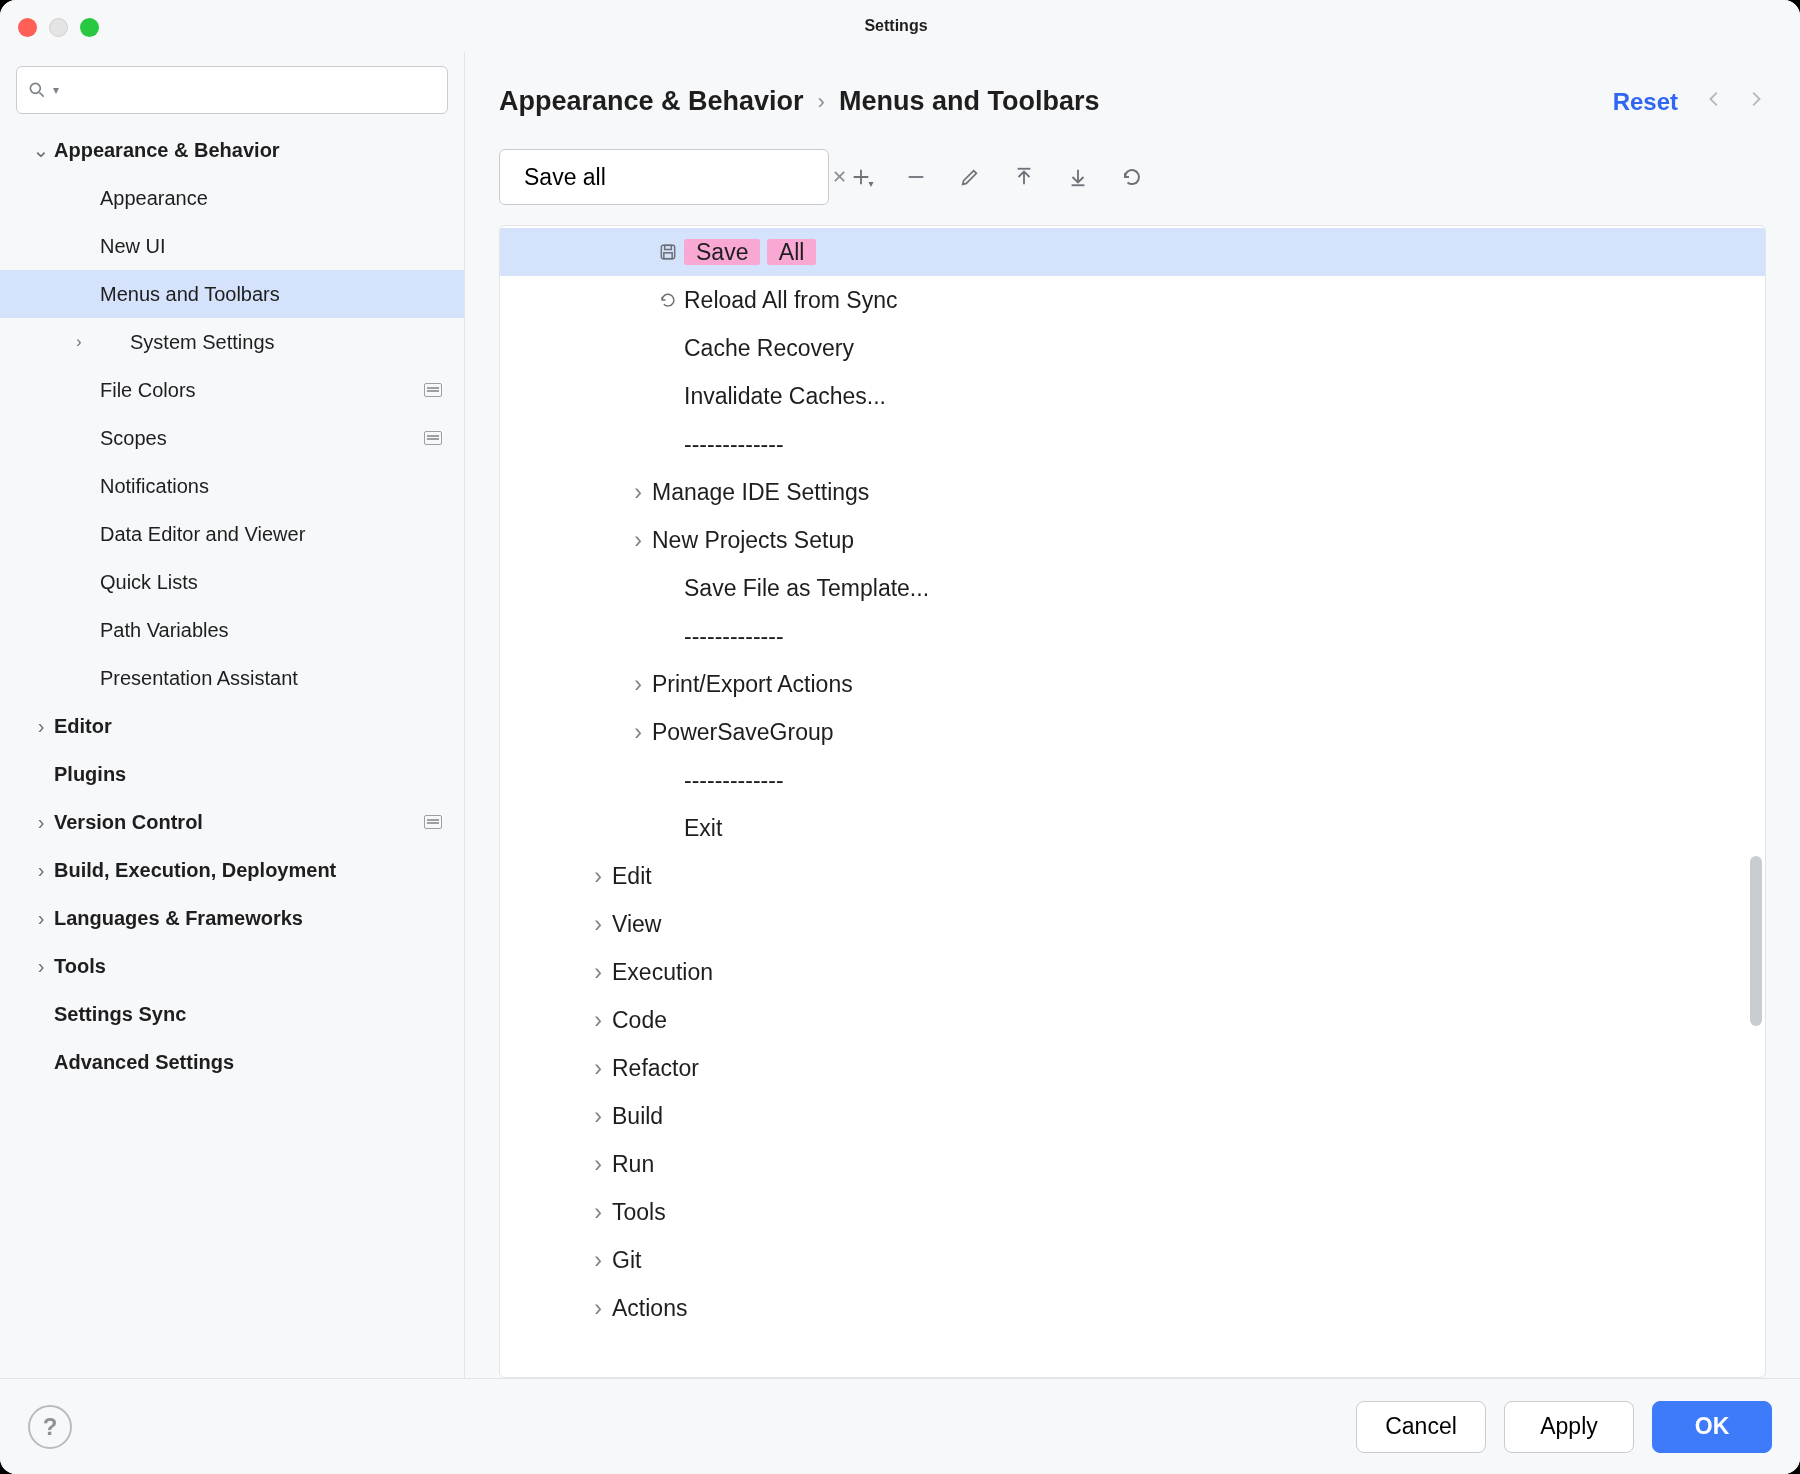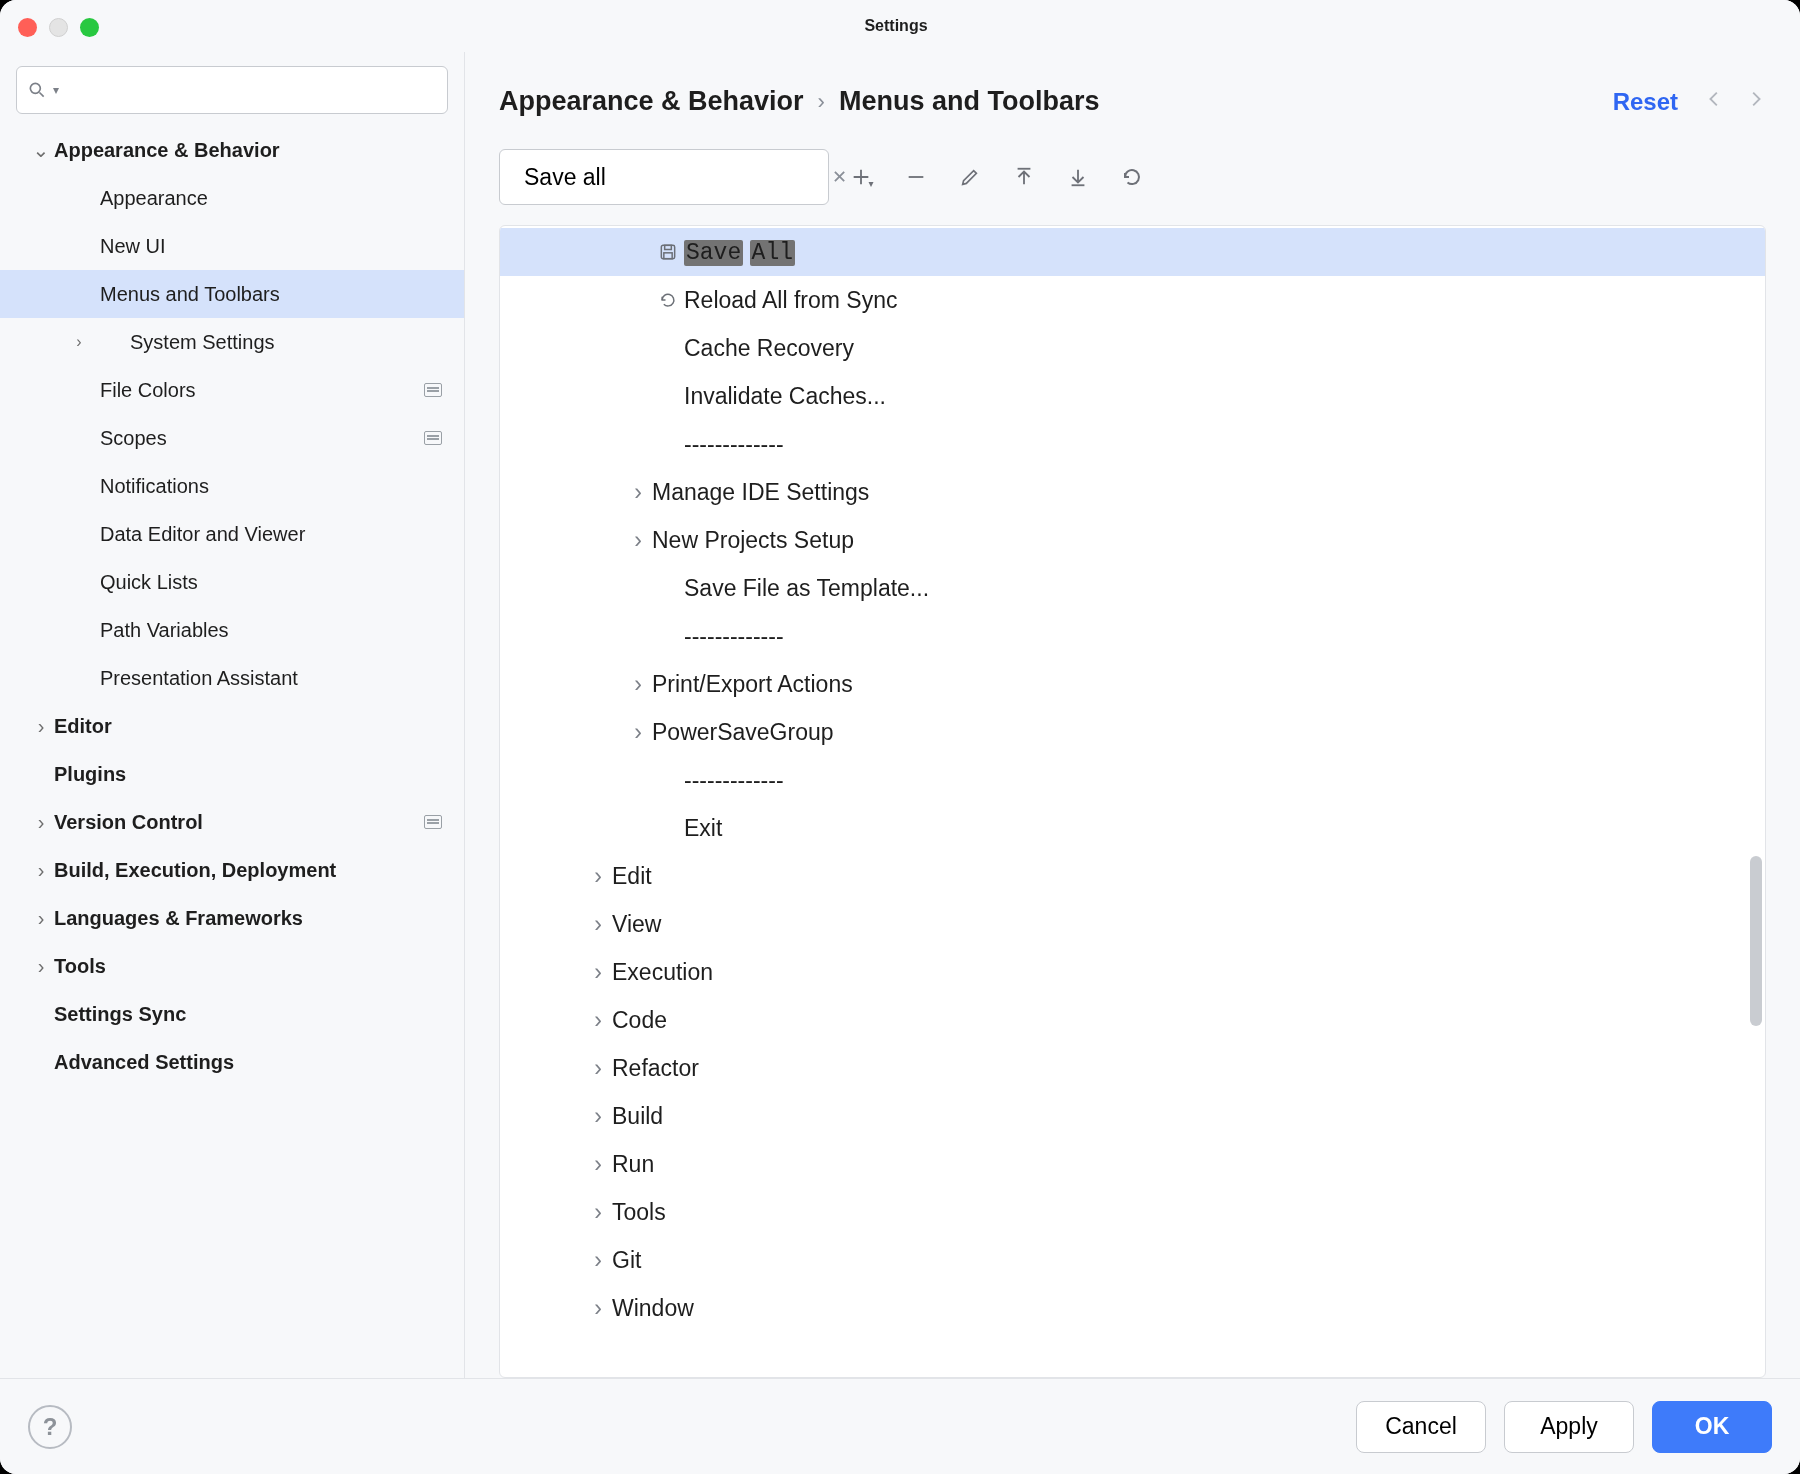--- a/index.html
+++ b/index.html
@@ -141,21 +141,21 @@
     background:#c9ccd1; border-radius:6px;
   }
   .a-row {
     height:48px; display:flex; align-items:center;
     padding-left:24px;
     font-size:23px;
   }
   .a-row.selected { background:#d5e2fb; }
   .a-row .icon-slot { width:32px; display:inline-flex; align-items:center; justify-content:center; color:#6b6f76; }
   .a-row .chev2 { width:28px; display:inline-flex; justify-content:center; color:#7c8088; }
-  .hl { background:#737373; border-radius:2px; padding:0 2px;font-family:Liberation Mono, monospace; }
+  .hl { background:#f9a8d4; border-radius:2px; padding:0 12px; }
 
   .footer {
     height:96px;
     border-top:1px solid #e2e4e8;
     display:flex; align-items:center;
     padding:0 28px;
     background:#f7f8fa;
   }
   .help-circle {
     width:44px; height:44px; border:2px solid #b7bbc2; border-radius:50%;
@@ -495,21 +495,21 @@
             <span>Tools</span>
           </div>
           <div class="a-row">
             <span style="display: inline-block; width: 60px;"></span>
             <span class="chev2">›</span>
             <span>Git</span>
           </div>
           <div class="a-row">
             <span style="display: inline-block; width: 60px;"></span>
             <span class="chev2">›</span>
-            <span>Window</span>
+            <span>Actions</span>
           </div>
         </div>
 
     </div>
   </div>
 
   <div class="footer">
     <div class="help-circle">?</div>
     <div class="footer-btns">
       <button class="btn">Cancel</button>

